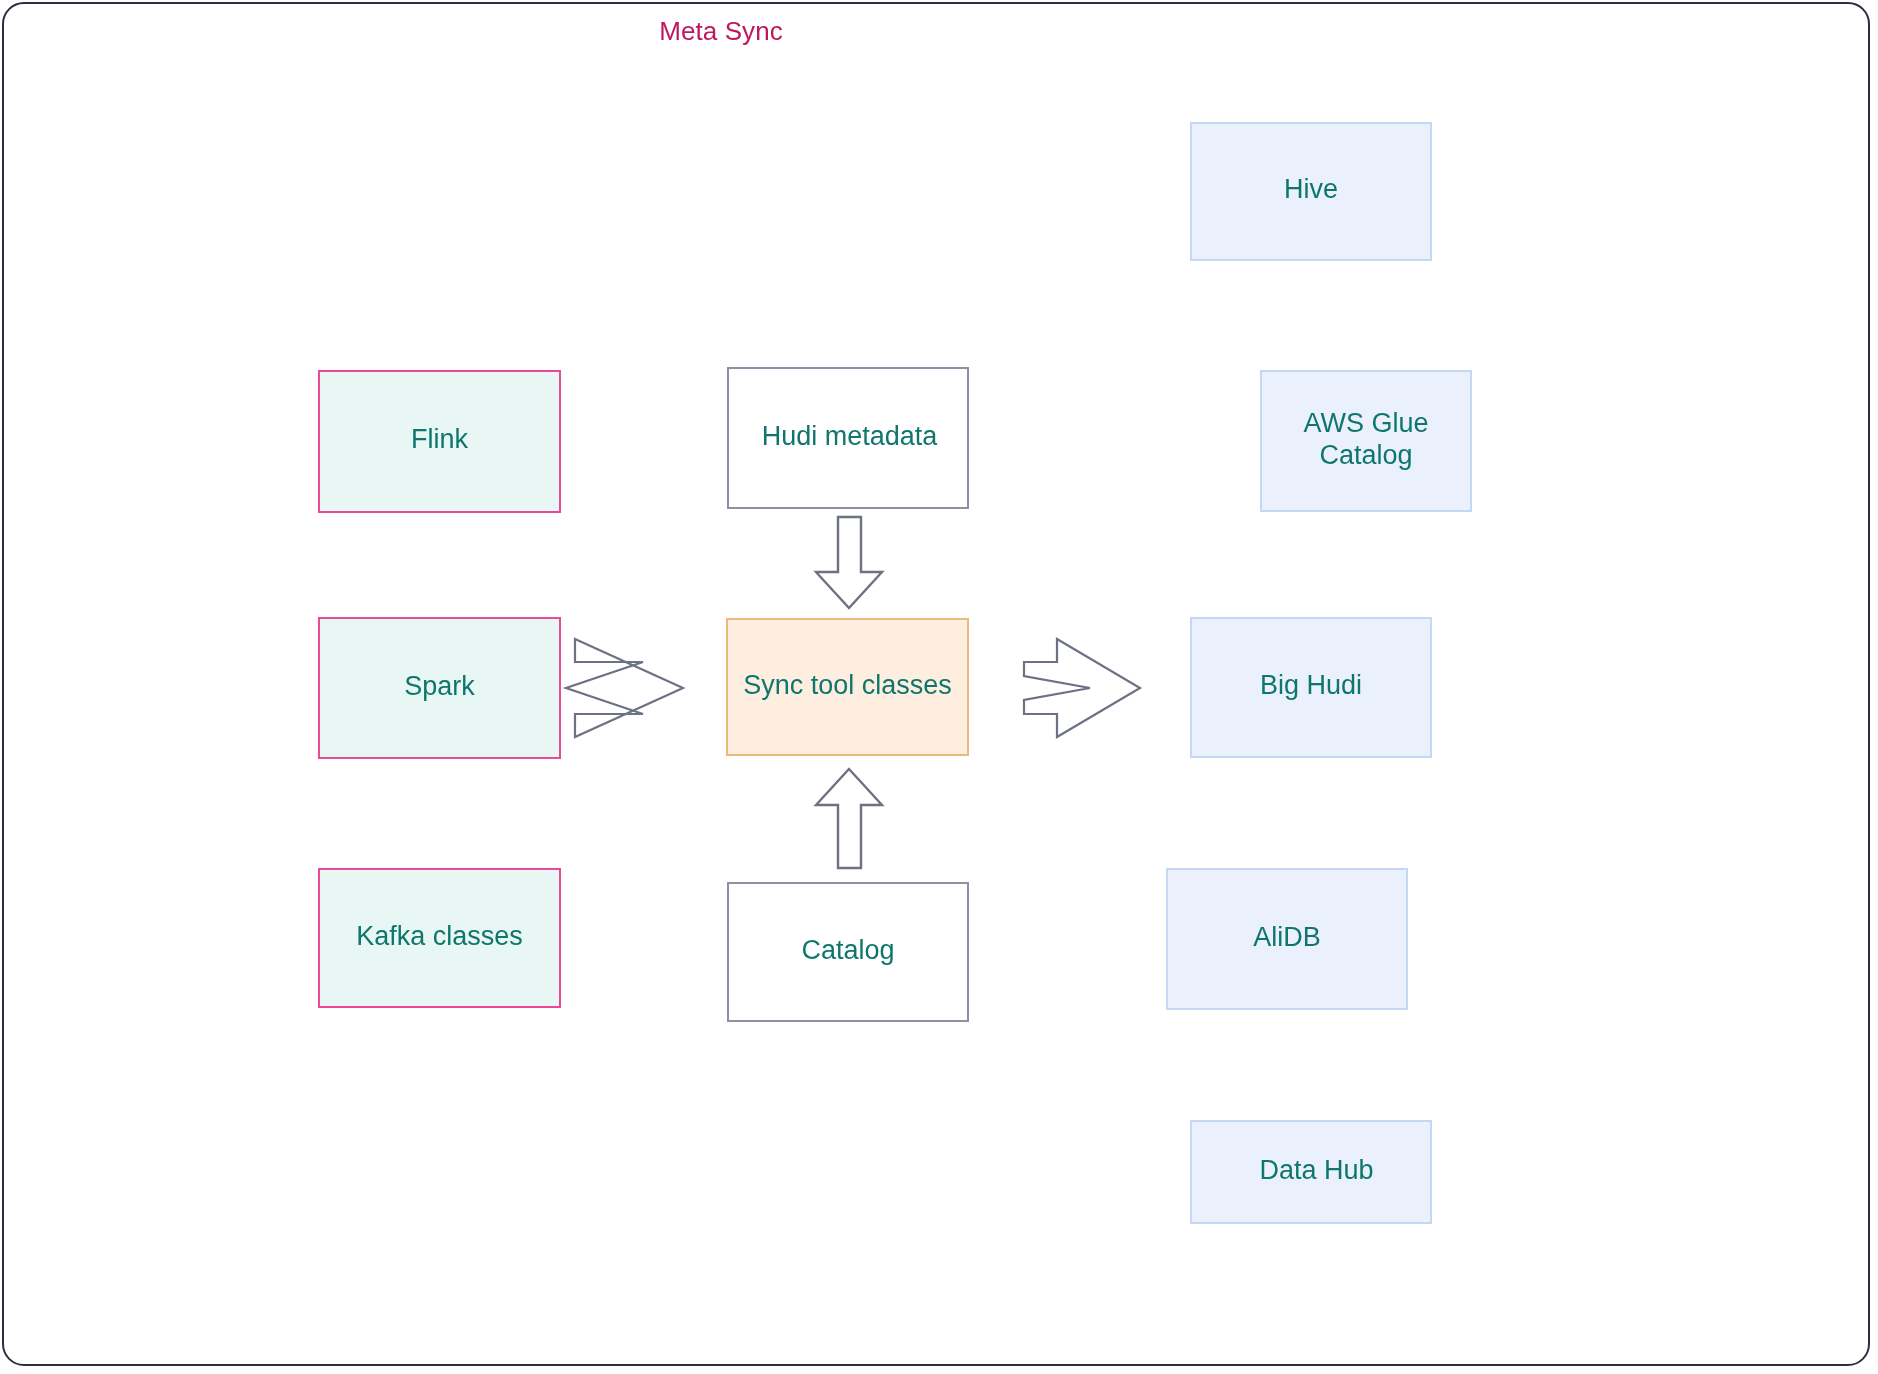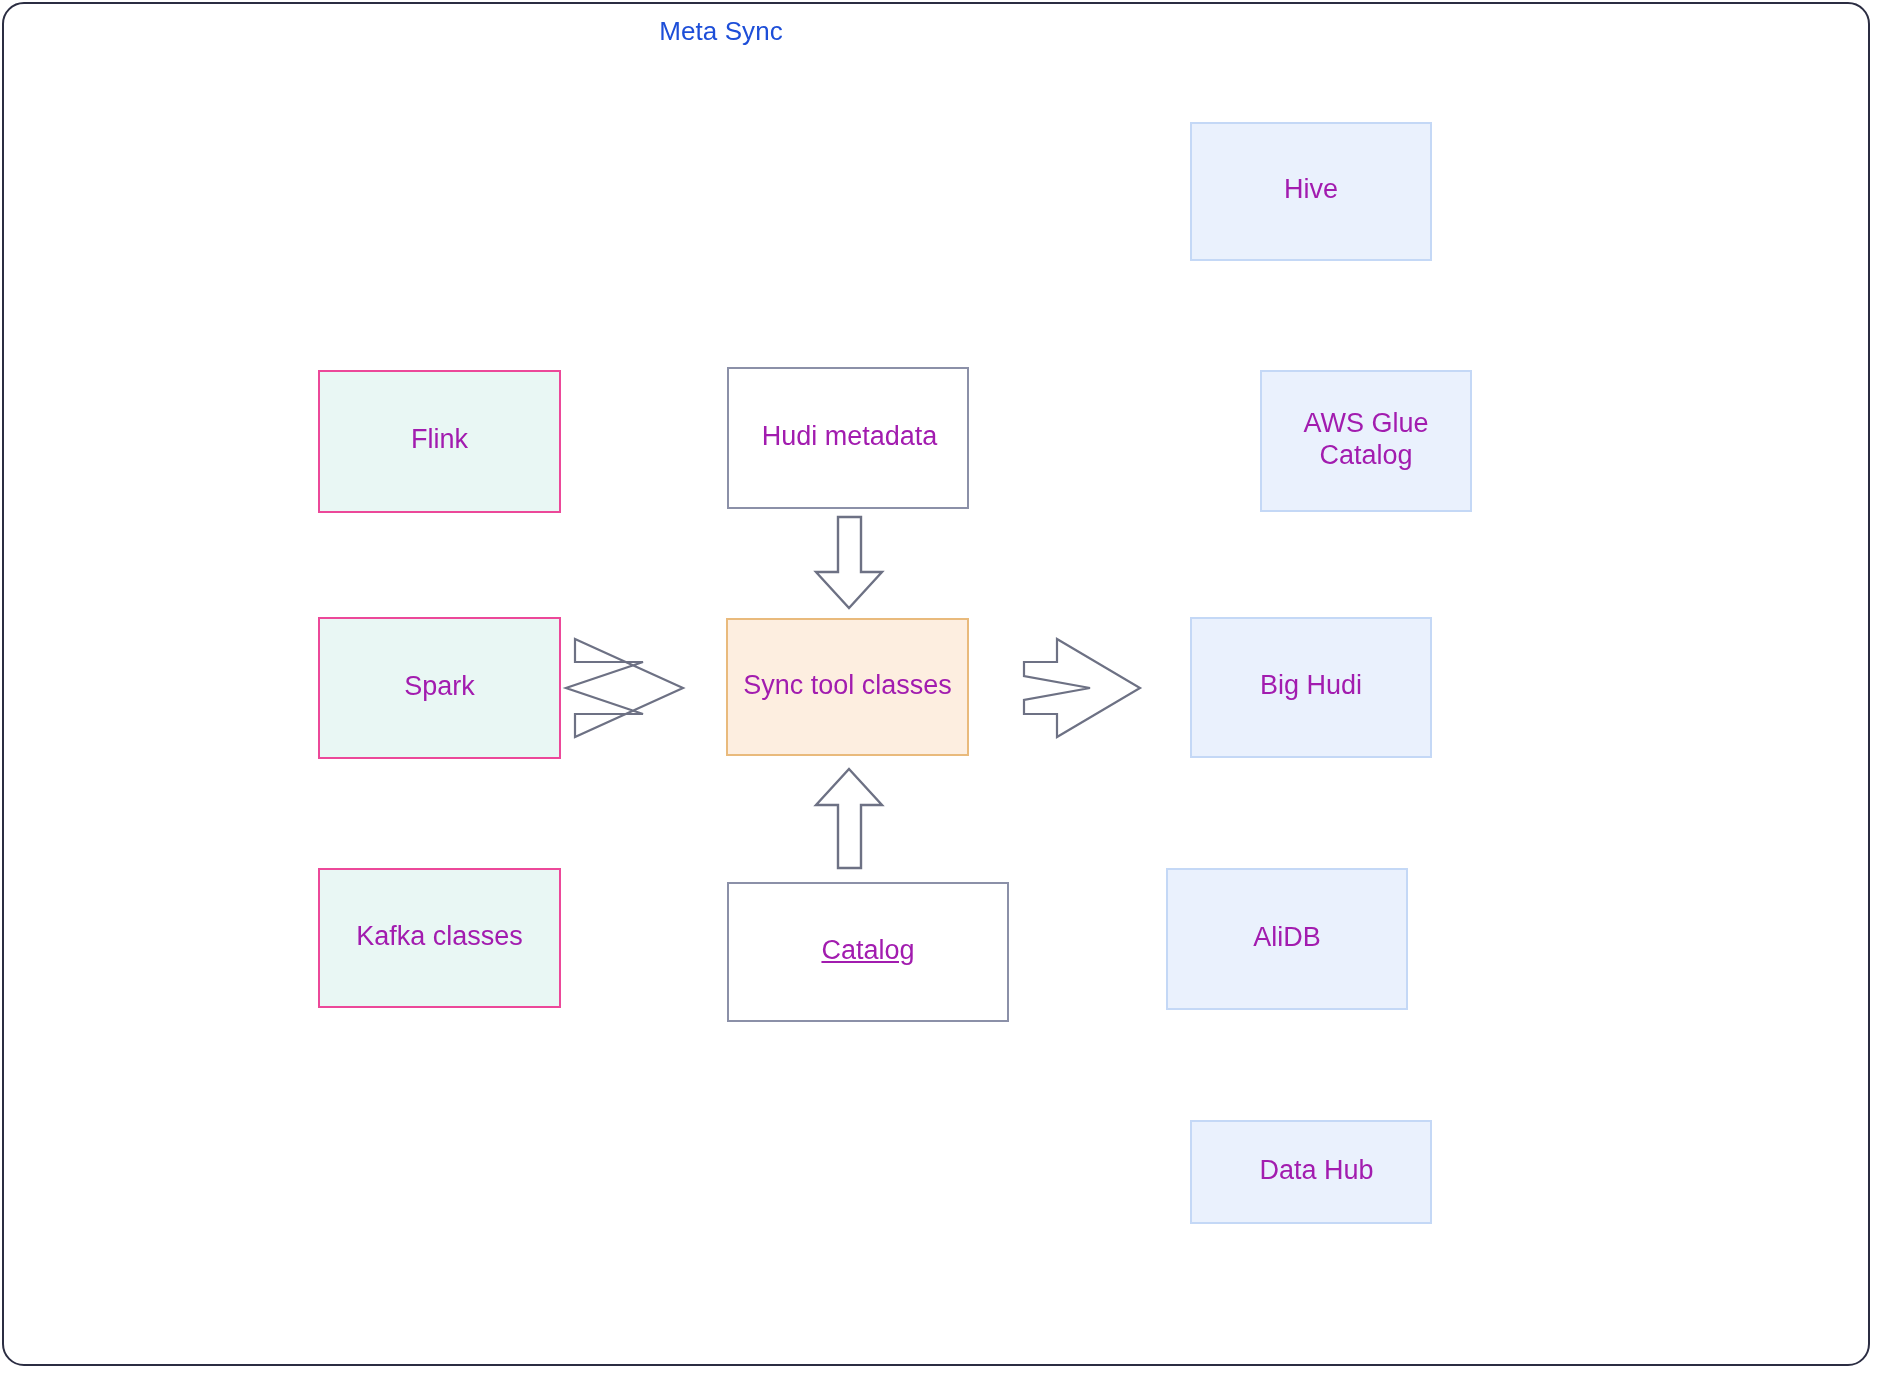--- a/index.html
+++ b/index.html
@@ -34,37 +34,37 @@
   }
 
   
   .diagram-title {
     position: absolute;
     left: 0;
     top: 16px;
     width: 1752px;
     text-align: center;
     font-size: 26px;
-    color: #1d4ed8;
+    color: #be185d;
     letter-spacing: 0.1px;
   }
   .diagram-title .title-inner {
     display: inline-block;
     transform: translateX(-155px);
   }
 
   
   .node {
     position: absolute;
     box-sizing: border-box;
     display: flex;
     align-items: center;
     justify-content: center;
     font-size: 27px;
-    color: #a21caf;
+    color: #0f766e;
     line-height: 1.2;
     text-align: center;
     padding: 0 8px;
   }
   .node .node-label {
     display: block;
     position: relative;
     top: -2px;
   }
 
@@ -136,21 +136,21 @@
   </div>
 
   <div class="node plain" style="left:727px; top:367px; width:242px; height:142px;padding-left:11px;">
     <span class="node-label">Hudi metadata</span>
   </div>
 
   <div class="node highlight" style="left:726px; top:618px; width:243px; height:138px;">
     <span class="node-label">Sync tool classes</span>
   </div>
 
-  <div class="node plain" style="left:727px; top:882px; width:282px; height:140px;text-decoration:underline;">
+  <div class="node plain" style="left:727px; top:882px; width:242px; height:140px;">
     <span class="node-label">Catalog</span>
   </div>
 
   <div class="node target" style="left:1190px; top:122px; width:242px; height:139px;">
     <span class="node-label">Hive</span>
   </div>
 
   <div class="node target" style="left:1260px; top:370px; width:212px; height:142px;">
     <span class="node-label">AWS Glue Catalog</span>
   </div>

